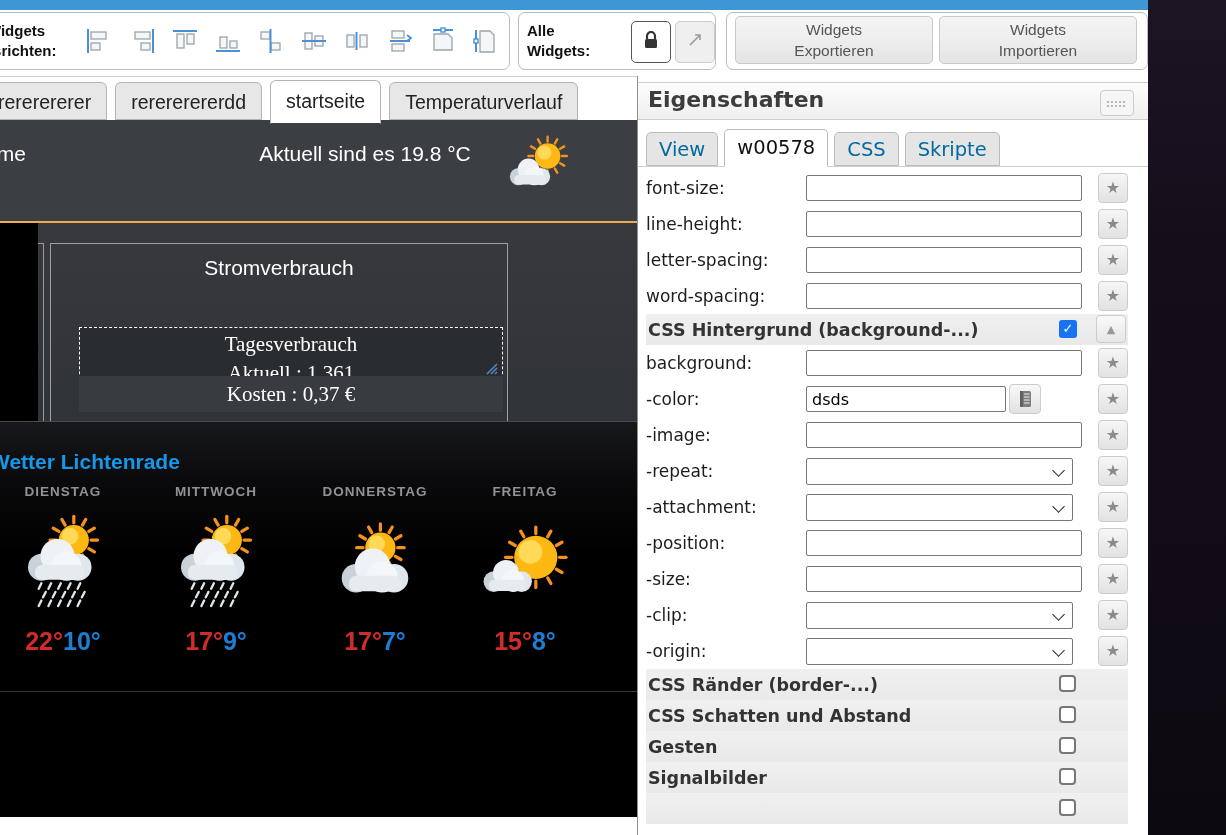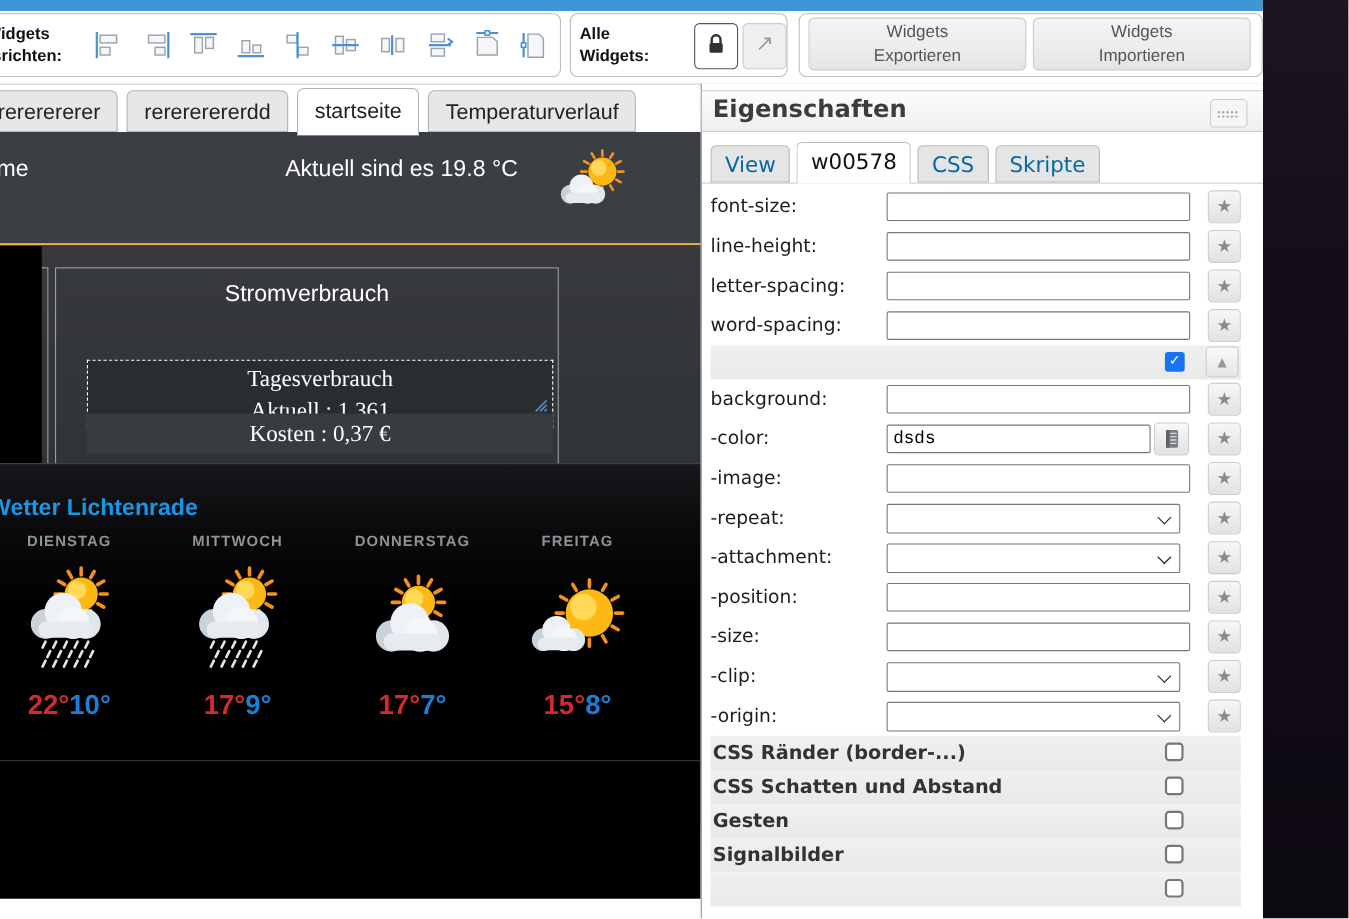--- a/index.html
+++ b/index.html
@@ -79,21 +79,21 @@
   .props-tabs{margin-top:9px;padding-left:8px;display:flex;gap:6px;height:37px;align-items:flex-end;
     border-bottom:1px solid #cfcfcf;}
   .ptab{height:34px;line-height:34px;padding:0 12px;background:#e5e5e5;border:1px solid #bbb;
     border-radius:5px 5px 0 0;font-size:19.5px;color:#0369a1;cursor:pointer;box-sizing:border-box;}
   .ptab.active{background:#fff;color:#111;height:38px;line-height:36px;margin-bottom:-1px;border-bottom:1px solid #fff;z-index:2;position:relative;}
   .props-body{padding:3px 0 0 8px;}
   .prow{display:flex;align-items:center;height:36px;position:relative;}
   .plabel{width:160px;font-size:17px;color:#1c1c1c;flex:none;}
   .pinput{width:276px;height:26px;border:1px solid #777;border-radius:2px;font-size:16px;
     font-family:"DejaVu Sans",sans-serif;padding:0 5px;box-sizing:border-box;flex:none;}
-  .pinput.w-color{width:240px;font-family:Liberation Mono, monospace;}
+  .pinput.w-color{width:200px;}
   .pselect{width:267px;height:27px;border:1px solid #777;border-radius:2px;background:#fff;
     position:relative;box-sizing:border-box;flex:none;cursor:pointer;}
   .chev{position:absolute;right:9px;top:7px;width:8px;height:8px;
     border-right:1.8px solid #222;border-bottom:1.8px solid #222;transform:rotate(45deg);}
   .mini-btn{width:30px;height:28px;border:1px solid #ccc;border-radius:4px;margin-left:3px;
     background:linear-gradient(180deg,#f8f8f8,#e2e2e2);display:flex;align-items:center;justify-content:center;
     cursor:pointer;flex:none;}
   .star-btn{position:absolute;left:452px;top:3px;width:30px;height:30px;border:1px solid #ccc;border-radius:4px;
     background:linear-gradient(180deg,#f6f6f6,#e2e2e2);color:#8a8a8a;font-size:16px;line-height:28px;
     text-align:center;cursor:pointer;box-sizing:border-box;}
@@ -462,20 +462,21 @@
         <div class="plabel">letter-spacing:</div>
         <input class="pinput" type="text" style="">
         <div class="star-btn">★</div>
       </div>
       <div class="prow">
         <div class="plabel">word-spacing:</div>
         <input class="pinput" type="text" style="">
         <div class="star-btn">★</div>
       </div>
       <div class="grow">
+        <div class="plabel" style="margin-left: 2px;">CSS Hintergrund (background-...)</div>
         <div class="cbx on" style="background: rgb(24, 115, 243);">✓</div>
         <div class="collapse-btn">▲</div>
       </div>
       <div class="prow">
         <div class="plabel">background:</div>
         <input class="pinput" type="text" style="">
         <div class="star-btn">★</div>
       </div>
       <div class="prow">
         <div class="plabel">-color:</div>

